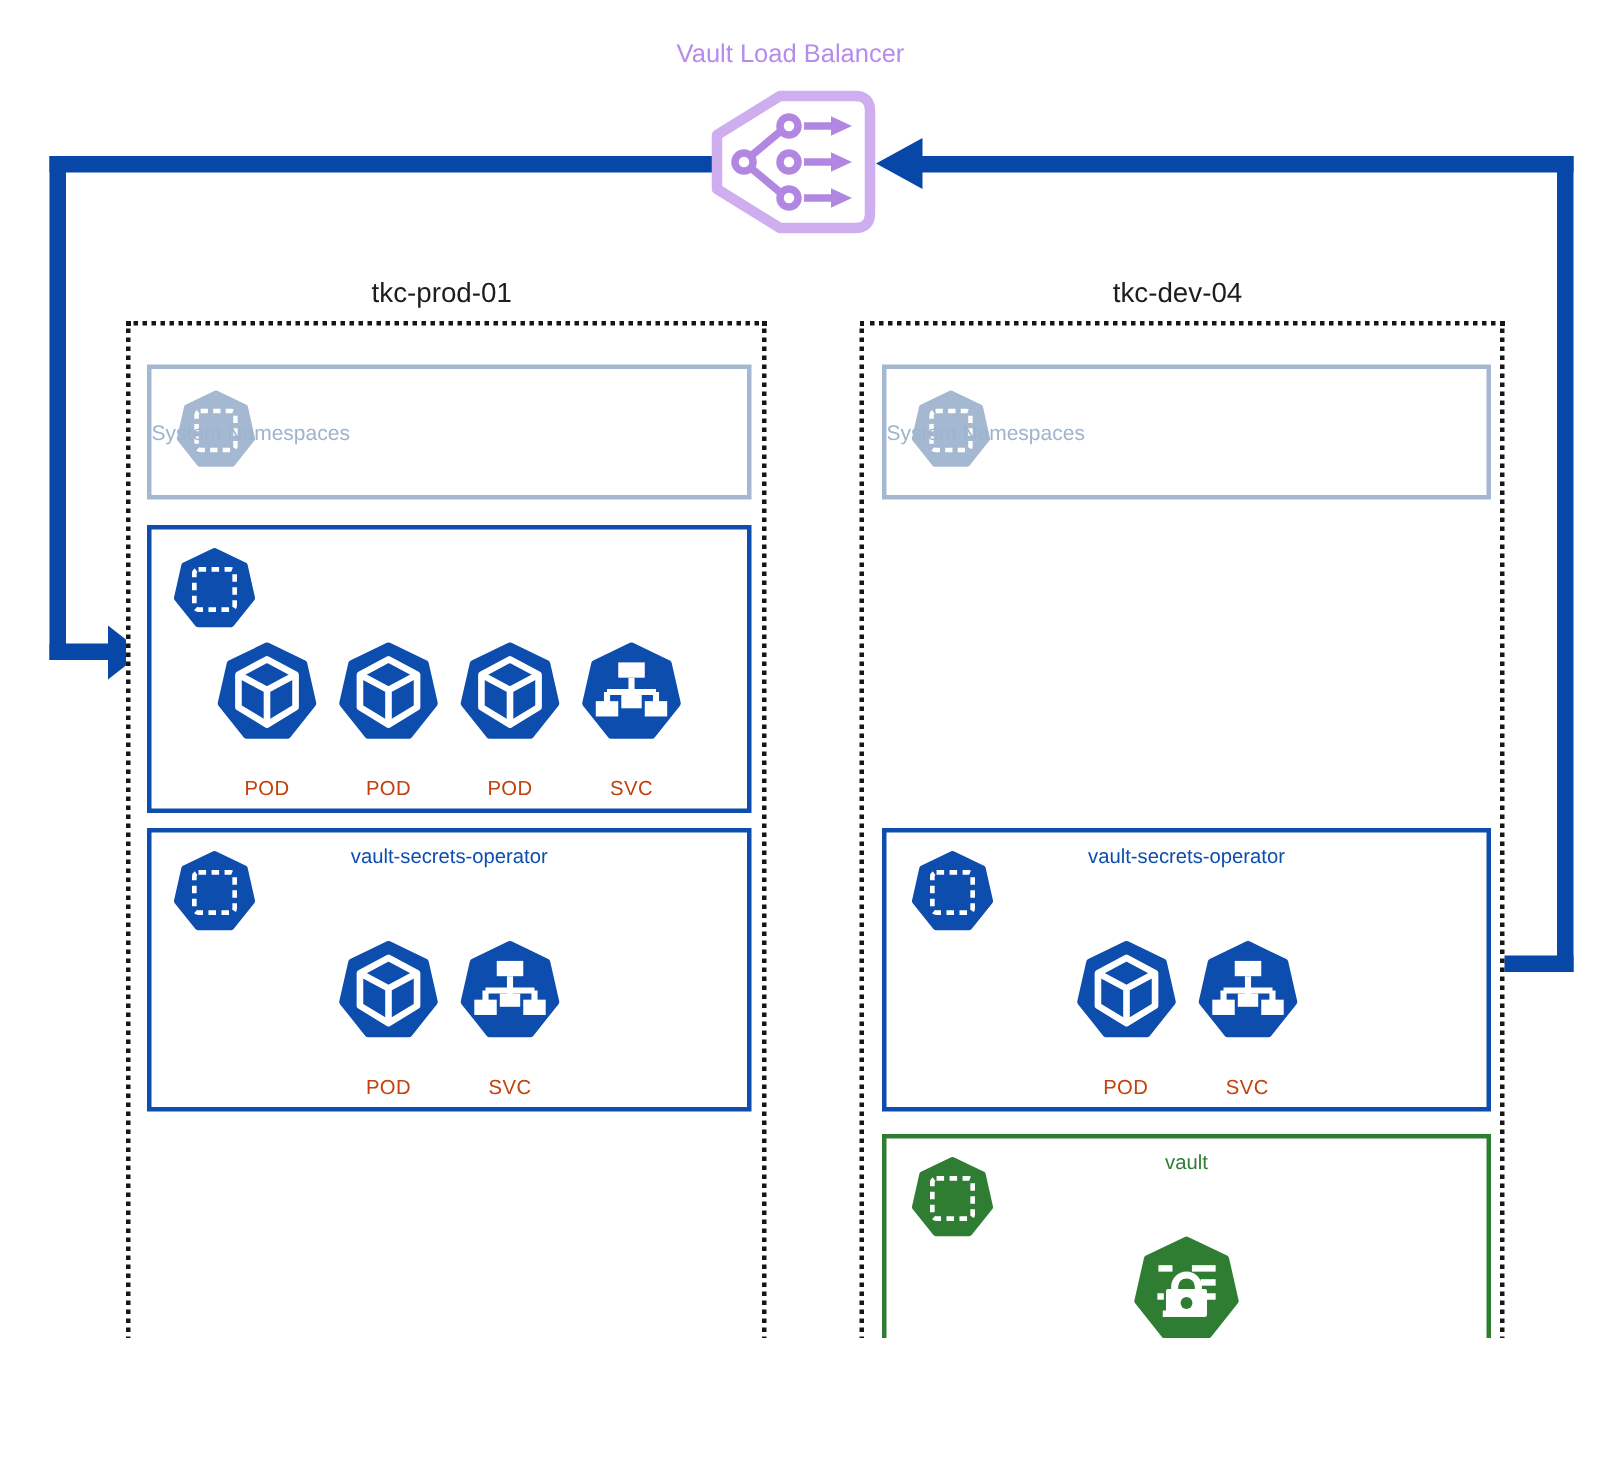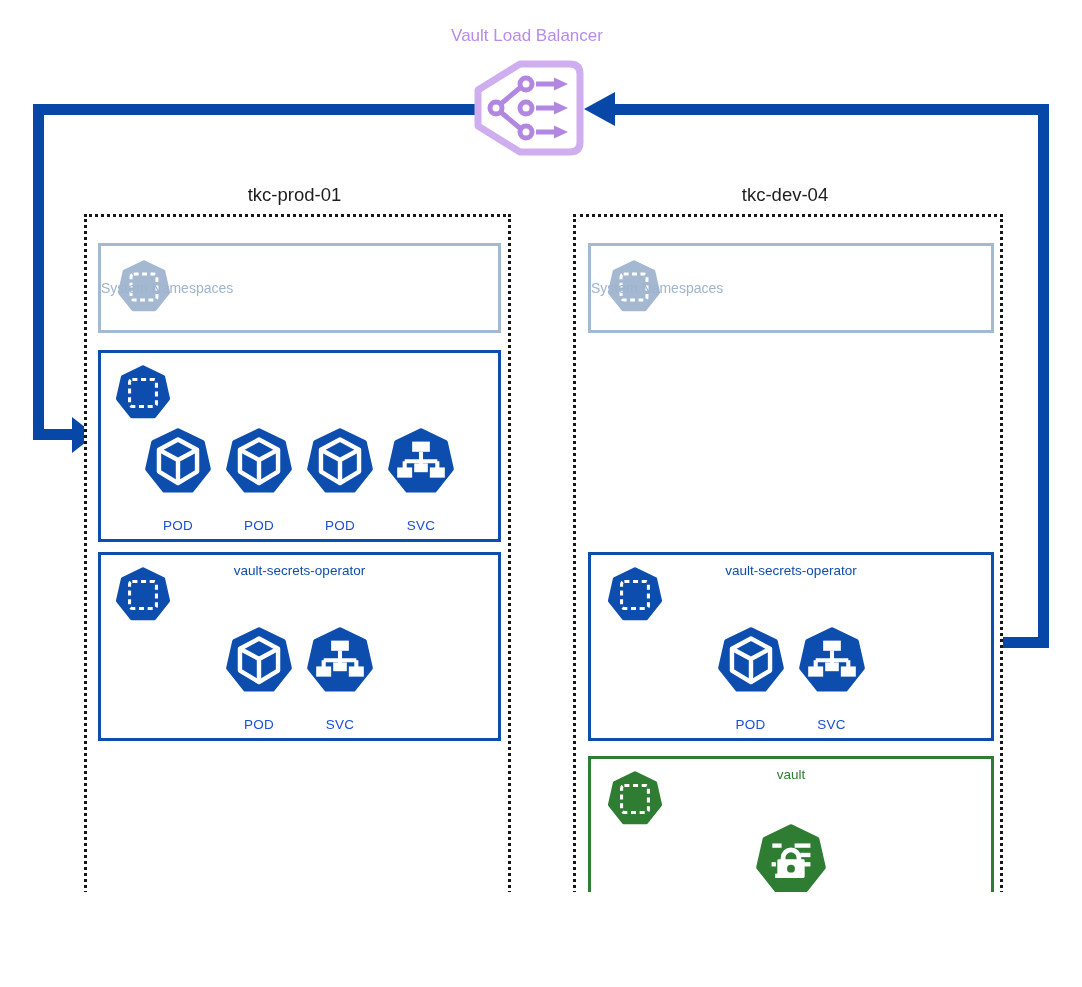--- a/index.html
+++ b/index.html
@@ -25,21 +25,21 @@
   .ns-gray{border-color:#a4b9d1;color:#9fb4cc;}
   .ns-green{border-color:#2e7d32;color:#2e7d32;}
   .ns-label{position:absolute;top:8px;left:0;right:0;text-align:center;font-size:13.5px;}
   .ns-label-middle{position:absolute;left:0;right:0;top:50%;transform:translateY(-50%);
     text-align:left;font-size:14px;}
   .ns-icon{position:absolute;}
   
   .workload-row{position:absolute;left:0;right:0;display:flex;justify-content:center;gap:13px;}
   .workload{display:flex;flex-direction:column;align-items:center;}
   .workload-label{margin-top:1px;font-size:13.5px;letter-spacing:.3px;}
-  .wl-blue{color:#1d4ed8;margin-top:22px;}
+  .wl-blue{color:#c2410c;margin-top:22px;}
   .wl-green{color:#b91c1c;}
   
   .lb-label{position:absolute;text-align:center;font-size:17px;color:#b78bec;}
   svg{display:block;}
 </style>
 </head>
 <body>
 
 <div id="canvas">
 

